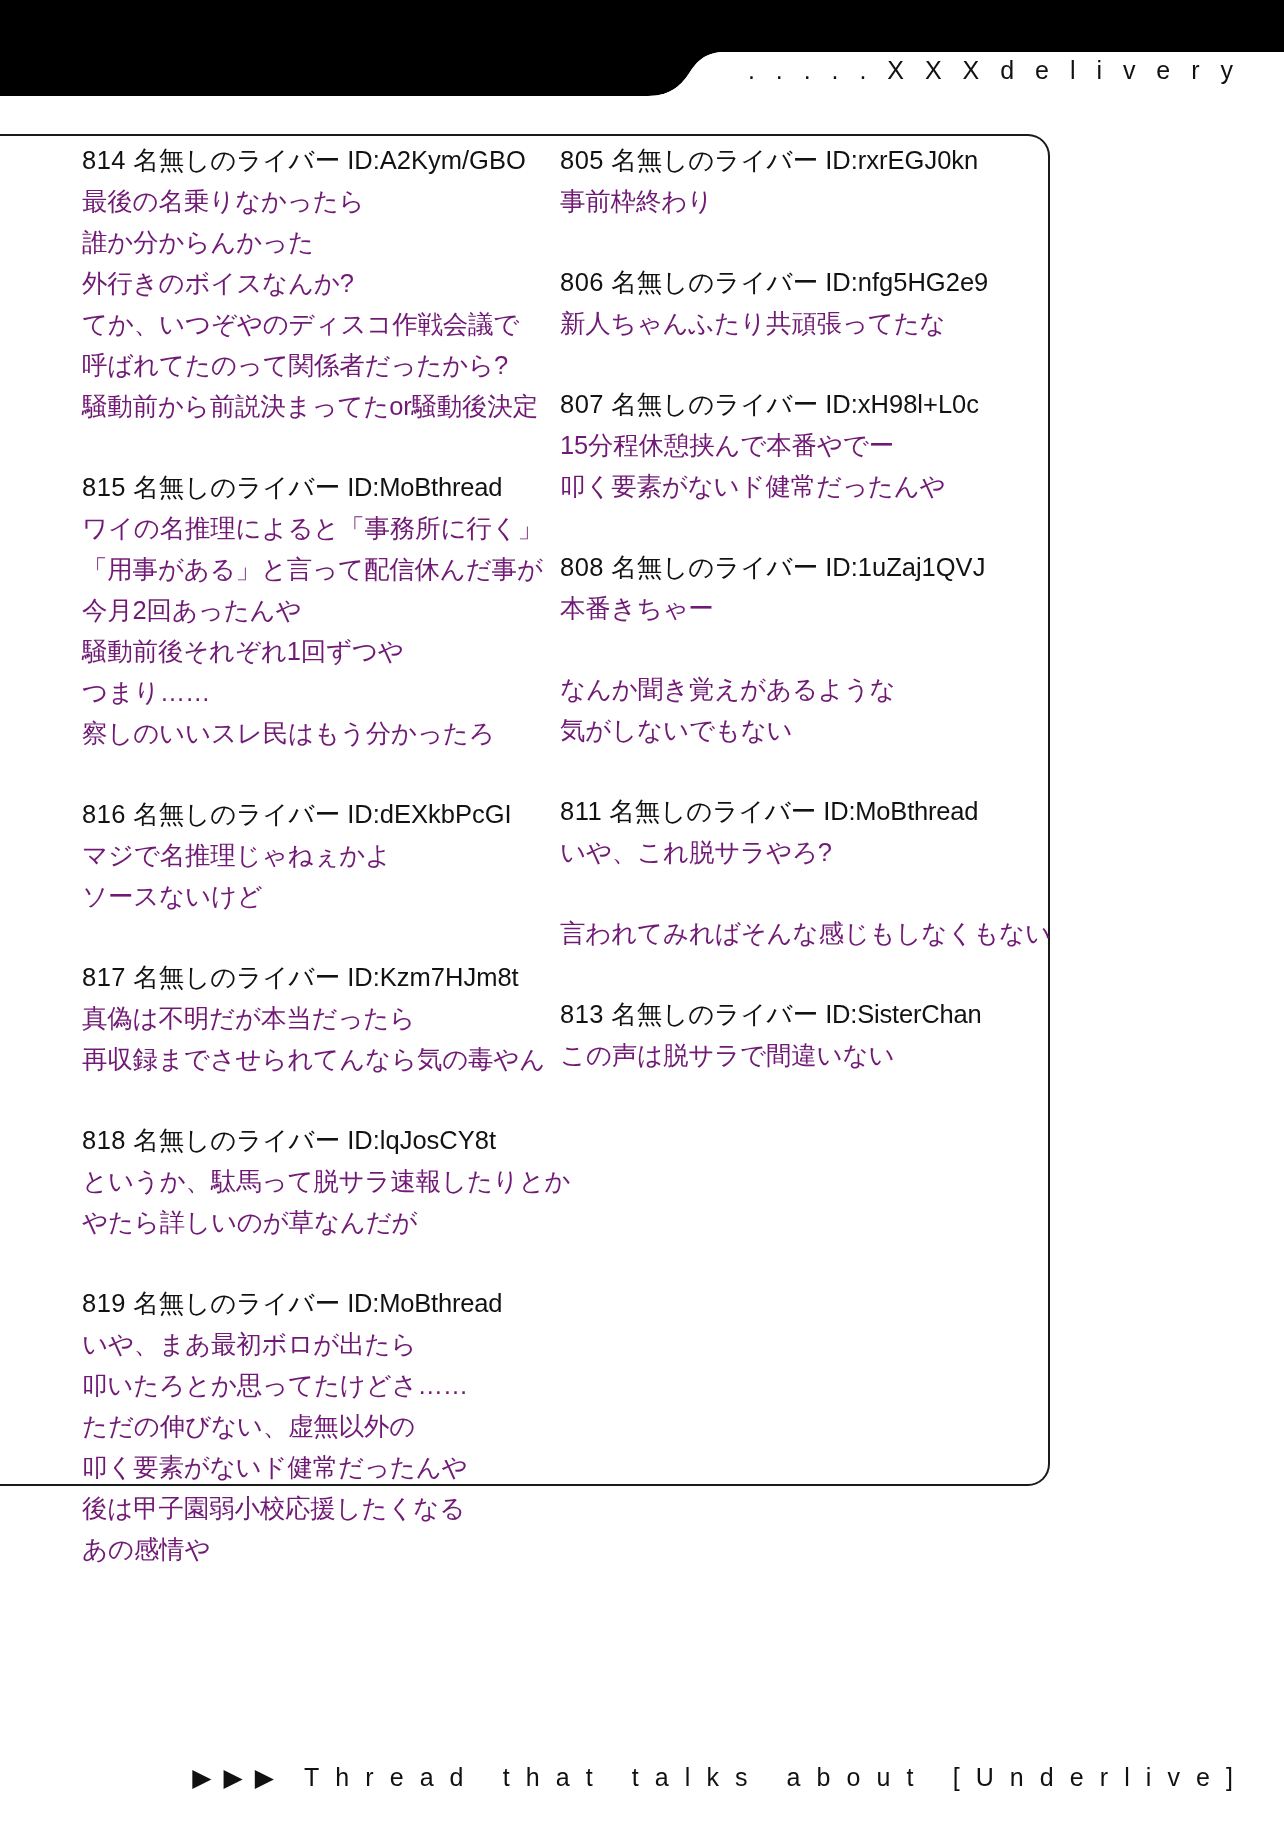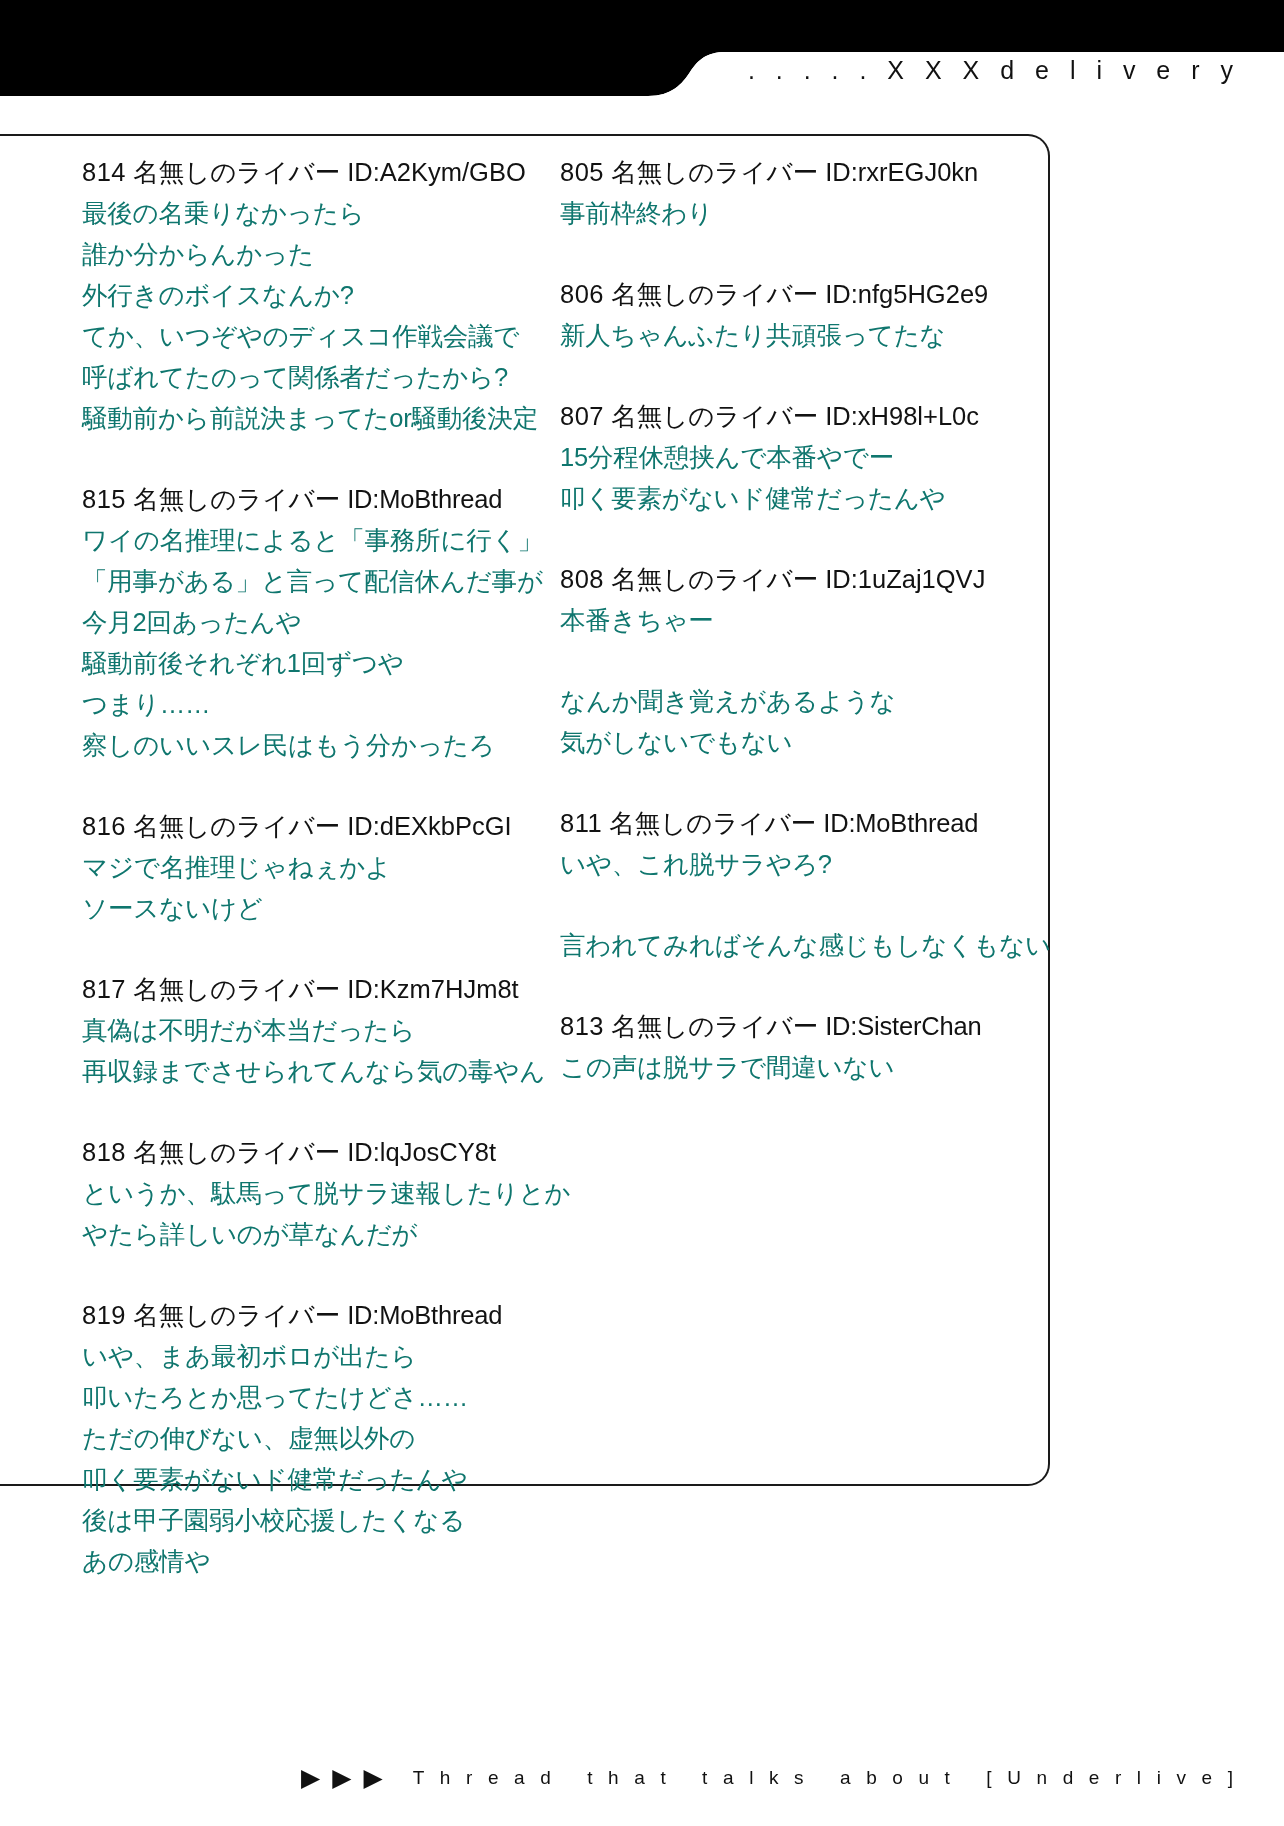--- a/index.html
+++ b/index.html
@@ -40,21 +40,21 @@
     border-bottom-right-radius:22px;
     box-sizing:border-box;
     pointer-events:none;
   }
 
   
   .columns{
     position:absolute;left:0;top:140px;width:1284px;
   }
   .col{
-    position:absolute;top:12px;
+    position:absolute;top:0;
   }
   .col-left{left:82px;width:440px;}
   .col-right{left:560px;width:430px;}
 
   .post{margin:0 0 40px 0;}
   .post:last-child{margin-bottom:0;margin-top:12px;}
 
   .post-head{
     font-size:25.5px;
     line-height:41px;
@@ -62,36 +62,36 @@
     color:#121212;
     font-weight:400;
   }
   .post-head .pid{letter-spacing:0.5px;}
   .post-head .uid{letter-spacing:0;}
   .post-head .uid.bold{font-weight:400;letter-spacing:-0.2px;}
 
   .post-body{
     font-size:25.5px;
     line-height:41px;
-    color:#0f766e;
+    color:#701a75;
     white-space:pre;
     letter-spacing:-0.2px;
   }
 
   
   .footer{
     position:absolute;left:0;bottom:36px;width:1284px;
     display:flex;align-items:center;justify-content:flex-end;
     padding-right:44px;box-sizing:border-box;
   }
   .footer-arrows{
     font-size:25px;letter-spacing:12px;margin-right:18px;color:#111;line-height:1;
   }
   .footer-text{
-    font-size:19px;letter-spacing:7px;color:#111;white-space:nowrap;line-height:1;
+    font-size:25px;letter-spacing:7px;color:#111;white-space:nowrap;line-height:1;
   }
 </style>
 </head>
 <body>
 
 <div class="page">
 
   <div class="header">
     <svg width="1284" height="103" viewBox="0 0 1284 103">
       <path d="M0,0 H1284 V52 H726 C706,52 698,60 690,72 C682,84 672,96 648,96 H0 Z" fill="#000000"></path>

